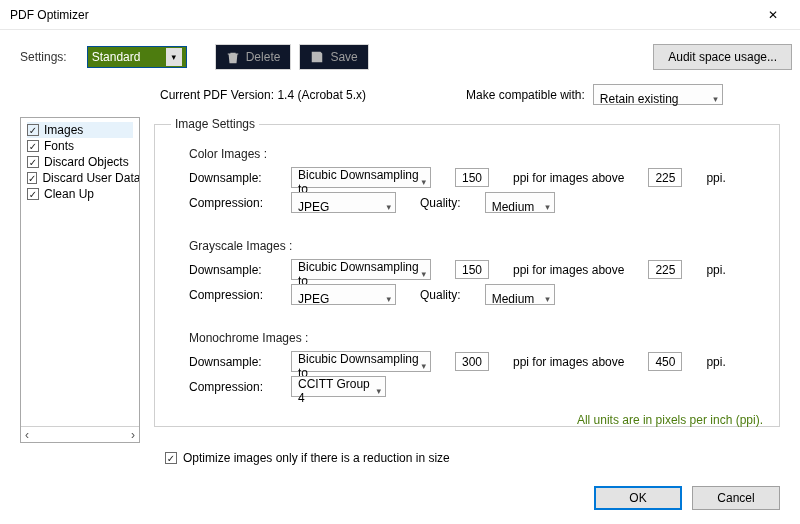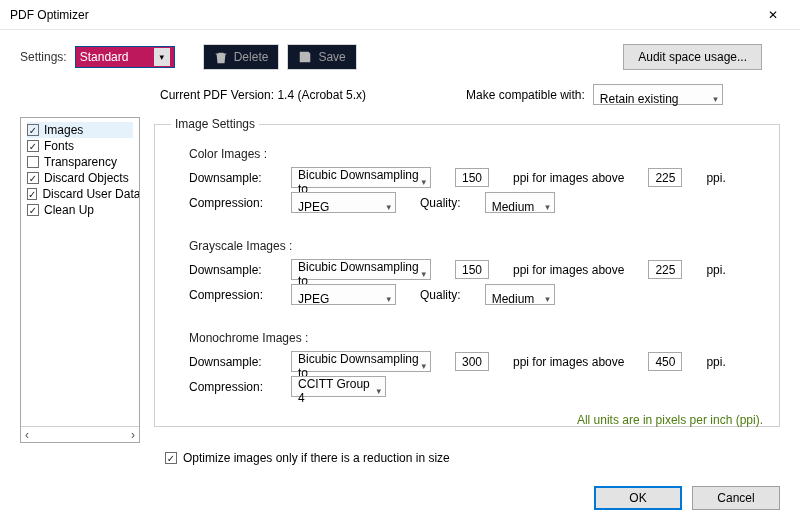--- a/index.html
+++ b/index.html
@@ -1,21 +1,21 @@
 <!DOCTYPE html>
 <html><head>
 <meta charset="utf-8">
 <style>
 * { box-sizing: border-box; font-family: "Segoe UI", Tahoma, sans-serif; font-size: 12px; }
 body { margin: 0; background: #fff; color: #000; width: 800px; height: 524px; overflow: hidden; }
 .titlebar { height: 30px; display: flex; align-items: center; padding: 0 10px; border-bottom: 1px solid #e8e8e8; justify-content: space-between; }
 .close-x { width: 34px; height: 30px; display: flex; align-items: center; justify-content: center; font-size: 14px; }
-.toolbar { display: flex; align-items: center; padding: 14px 38px 10px 20px; gap: 8px; }
+.toolbar { display: flex; align-items: center; padding: 14px 8px 10px 20px; gap: 8px; }
 .lbl { color: #333; }
-.select-settings { width: 100px; height: 22px; background: #be185d; color: #fff; border: 1px solid #004d94; display: flex; align-items: center; padding: 0 4px; justify-content: space-between; }
+.select-settings { width: 100px; height: 22px; background: #4d7c0f; color: #fff; border: 1px solid #004d94; display: flex; align-items: center; padding: 0 4px; justify-content: space-between; margin-left: 12px; }
 .chev { width: 16px; height: 18px; background: #e1e1e1; color: #000; display: flex; align-items: center; justify-content: center; font-size: 9px; }
 .tbbtn { height: 26px; padding: 0 10px; background: #0f172a; color: #9c9c9c; display: flex; align-items: center; gap: 6px; border: 1px solid #d7d7d7; }
 .icon { width: 14px; height: 14px; display: inline-block; }
 .spacer { flex: 1; }
 .audit { height: 26px; padding: 0 14px; border: 1px solid #a9a9a9; background: #e3e3e3; display: flex; align-items: center; }
 .inforow { display: flex; padding: 4px 20px 12px 160px; align-items: center; gap: 30px; }
 .inforow .r { margin-left: 70px; display: flex; align-items: center; gap: 8px; }
 .dropdown { height: 21px; border: 1px solid #a8a8a8; background: #fdfdfd; display: flex; align-items: center; padding: 8px 4px 0 6px; justify-content: space-between; }
 .dd-s { width: 105px; } .dd-m { width: 140px; } .dd-q { width: 70px; } .dd-c { width: 130px; } .dd-cc { width: 95px; }
 .dchev { font-size: 9px; color: #555; }
@@ -90,24 +90,20 @@
     <div class="sblist" id="sblist">
         <div class="sbitem sel">
           <span class="cb">✓</span>
           <span>Images</span>
         </div>
         <div class="sbitem">
           <span class="cb">✓</span>
           <span>Fonts</span>
         </div>
         <div class="sbitem">
-          <span class="cb"></span>
-          <span>Transparency</span>
-        </div>
-        <div class="sbitem">
           <span class="cb">✓</span>
           <span>Discard Objects</span>
         </div>
         <div class="sbitem">
           <span class="cb">✓</span>
           <span>Discard User Data</span>
         </div>
         <div class="sbitem">
           <span class="cb">✓</span>
           <span>Clean Up</span>

